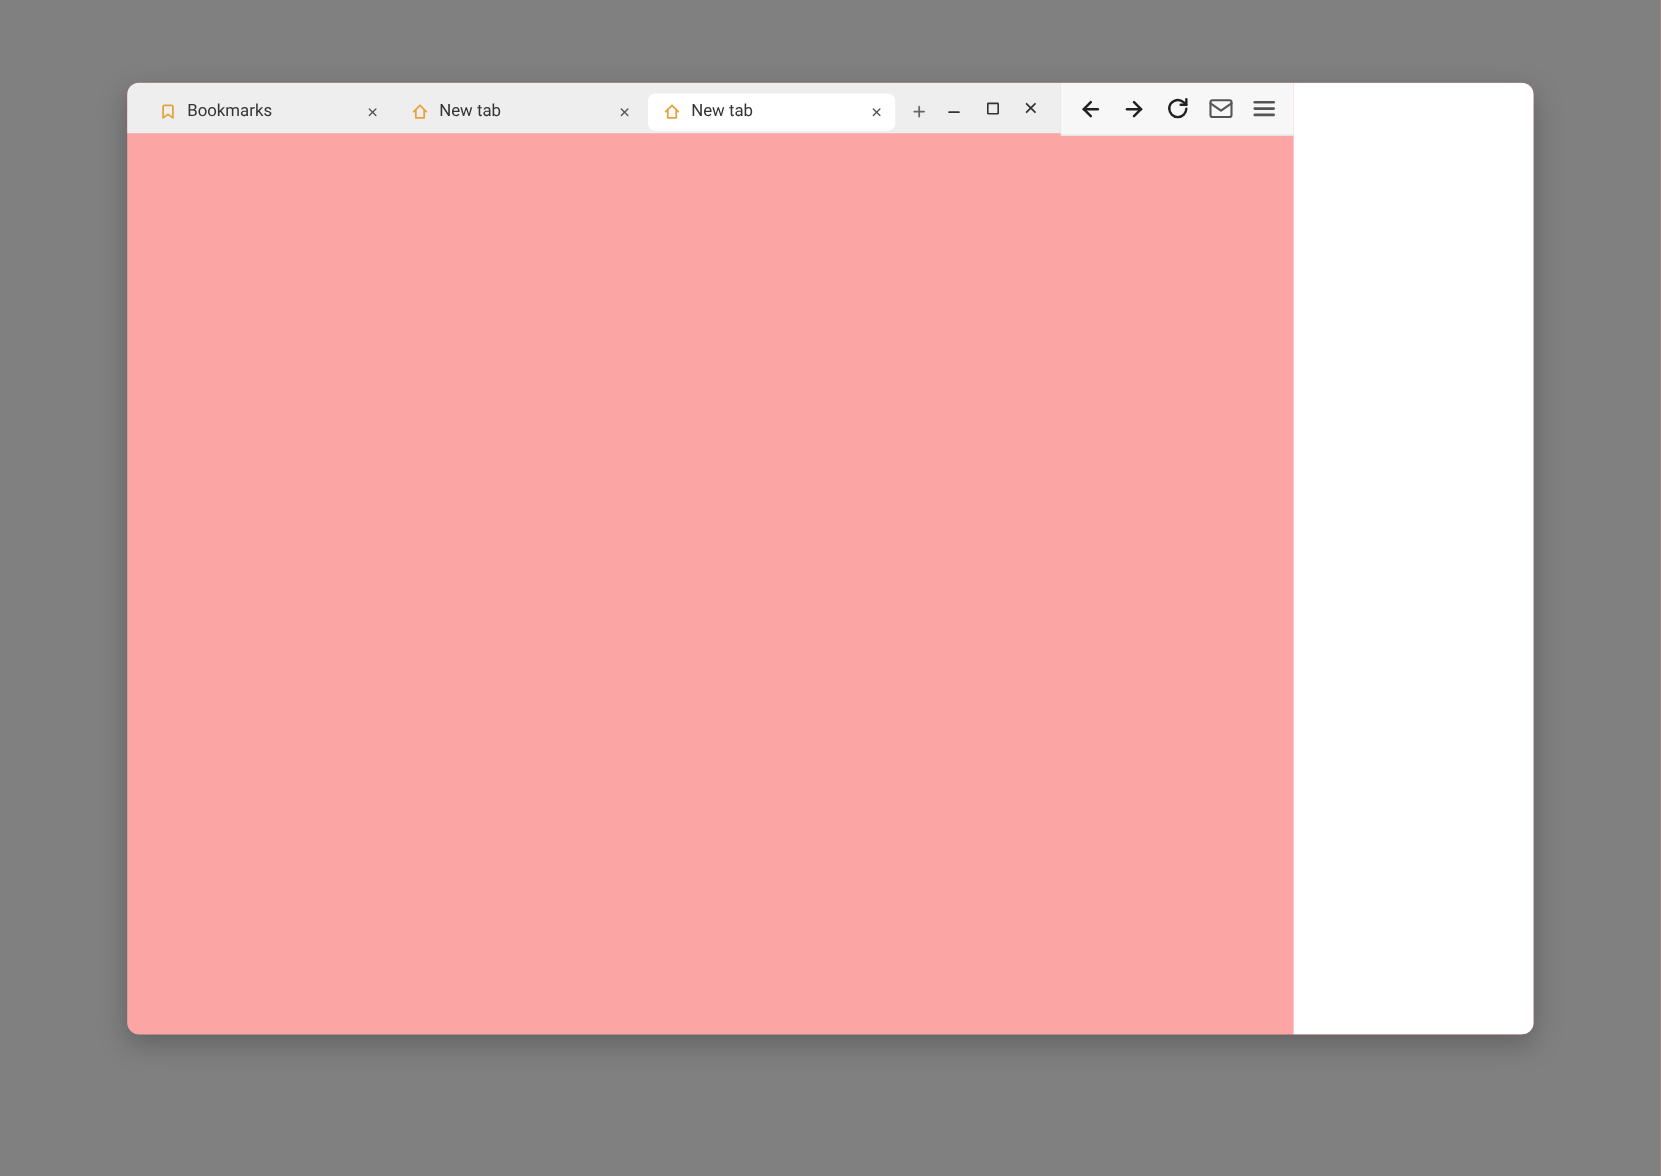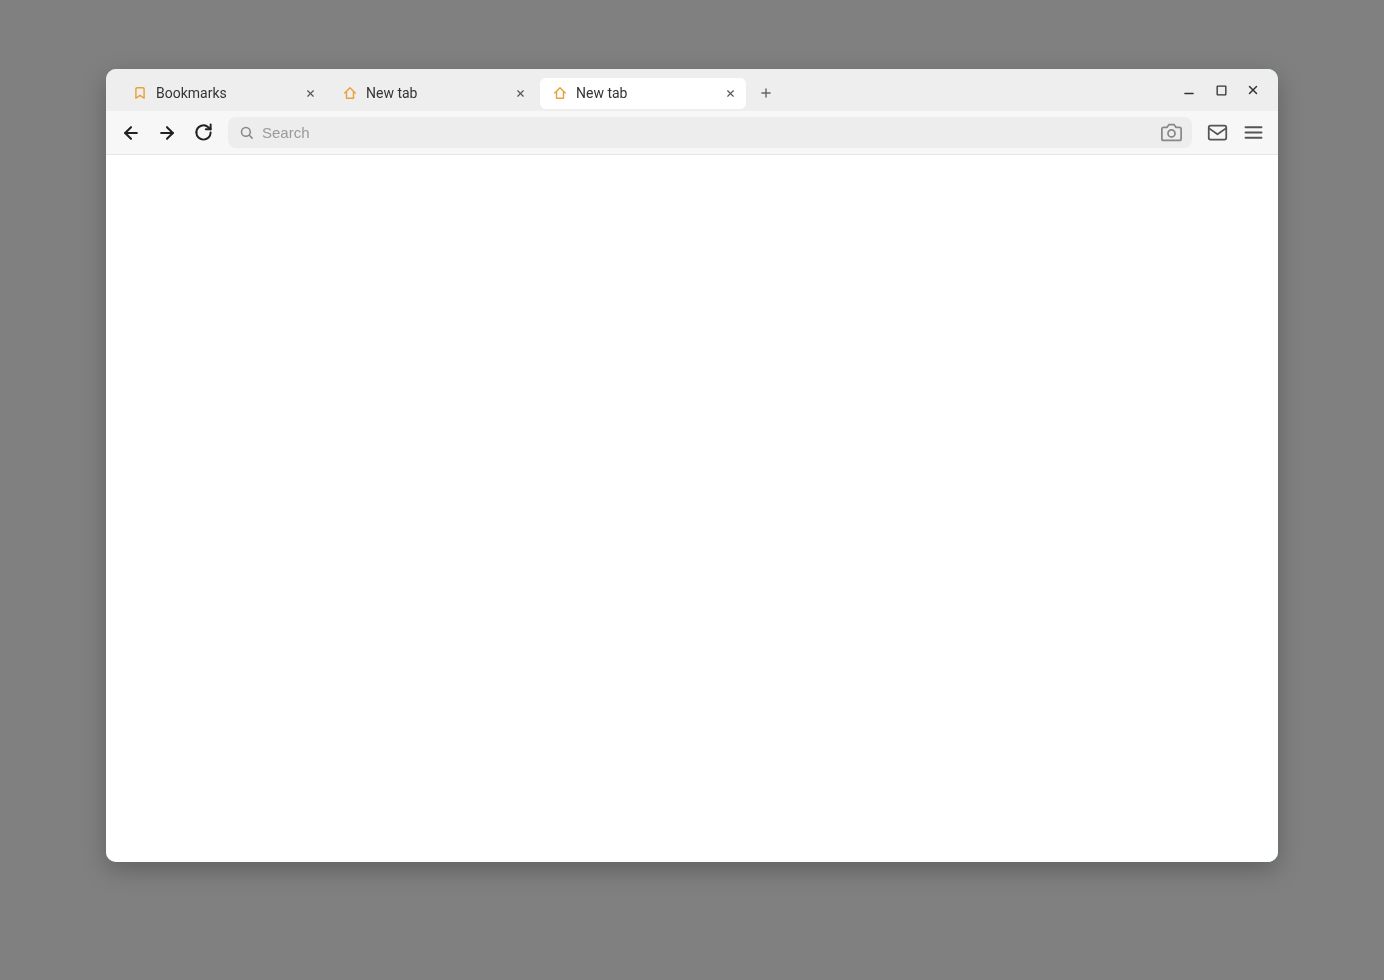--- a/index.html
+++ b/index.html
@@ -9,26 +9,26 @@
     height: 980px;
     font-family: -apple-system, BlinkMacSystemFont, "Segoe UI", Roboto, sans-serif;
     display: flex;
     align-items: flex-start;
     justify-content: center;
     padding-top: 69px;
   }
   .browser-window {
     width: 1172px;
     height: 793px;
-    background: #86efac;
+    background: #fca5a5;
     border-radius: 10px;
     box-shadow: 0 8px 24px rgba(0,0,0,0.25);
     overflow: hidden;
     display: flex;
-    flex-direction: column;
+    flex-direction: row;
   }
   .tab-strip {
     height: 42px;
     background: #eeeeee;
     display: flex;
     align-items: center;
     padding: 0 10px 0 14px;
     gap: 4px;
   }
   .tab {
@@ -268,35 +268,20 @@
         </svg>
     </div>
     <div class="nav-btn">
       <svg width="19" height="19" viewBox="0 0 24 24" fill="none" stroke="currentColor" stroke-width="2.5" stroke-linecap="round" stroke-linejoin="round">
           <path d="M21 2v6h-6"></path>
           <path d="M3 12a9 9 0 0 1 15-6.7L21 8"></path>
           <path d="M3 12a9 9 0 0 0 18 0"></path>
         </svg>
     </div>
 
-    <div class="address-bar">
-      <span class="search-icon">
-        <svg width="15" height="15" viewBox="0 0 24 24" fill="none" stroke="currentColor" stroke-width="2.5" stroke-linecap="round">
-            <circle cx="11" cy="11" r="7"></circle>
-            <line x1="21" y1="21" x2="16.5" y2="16.5"></line>
-          </svg>
-      </span>
-      <input class="search-input" type="text" placeholder="Search" style="">
-      <span class="camera-btn">
-        <svg width="21" height="21" viewBox="0 0 24 24" fill="none" stroke="currentColor" stroke-width="2" stroke-linecap="round" stroke-linejoin="round">
-            <path d="M23 19a2 2 0 0 1-2 2H3a2 2 0 0 1-2-2V8a2 2 0 0 1 2-2h4l2-3h6l2 3h4a2 2 0 0 1 2 2z"></path>
-            <circle cx="12" cy="13" r="4"></circle>
-          </svg>
-      </span>
-    </div>
 
     <div class="toolbar-right">
       <div class="tool-icon">
         <svg width="21" height="21" viewBox="0 0 24 24" fill="none" stroke="currentColor" stroke-width="2" stroke-linecap="round" stroke-linejoin="round">
             <rect x="2" y="4" width="20" height="16" rx="2"></rect>
             <polyline points="2,7 12,14 22,7"></polyline>
           </svg>
       </div>
       <div class="tool-icon">
         <svg width="21" height="21" viewBox="0 0 24 24" fill="none" stroke="currentColor" stroke-width="2.5" stroke-linecap="round">

